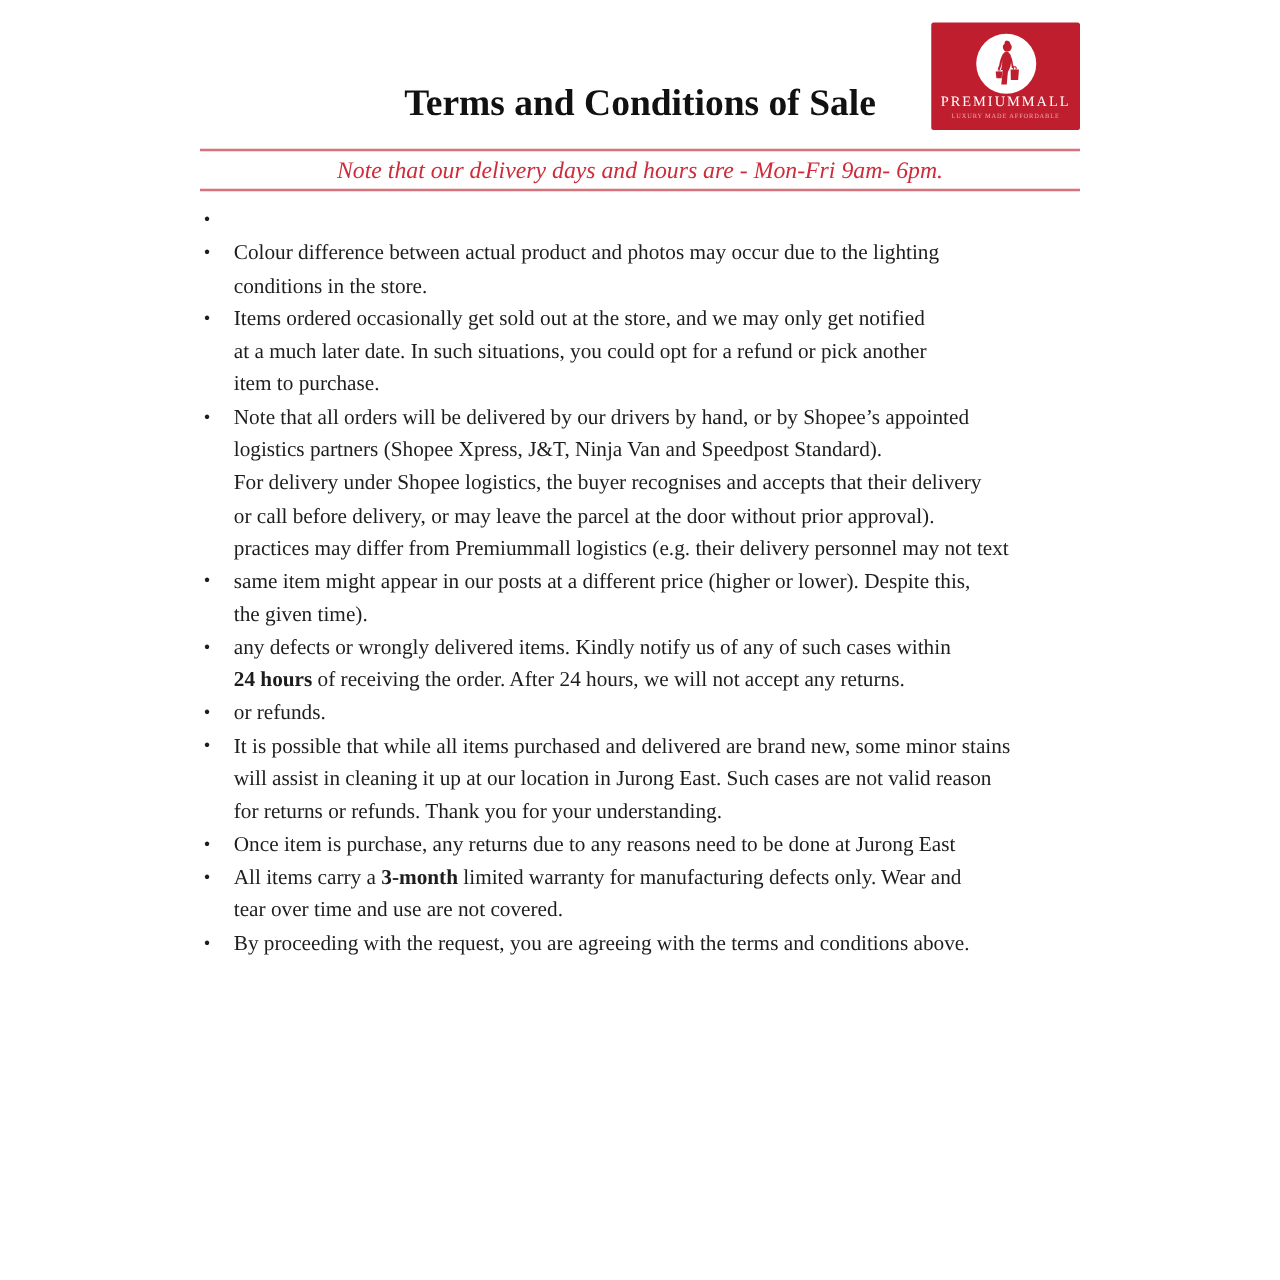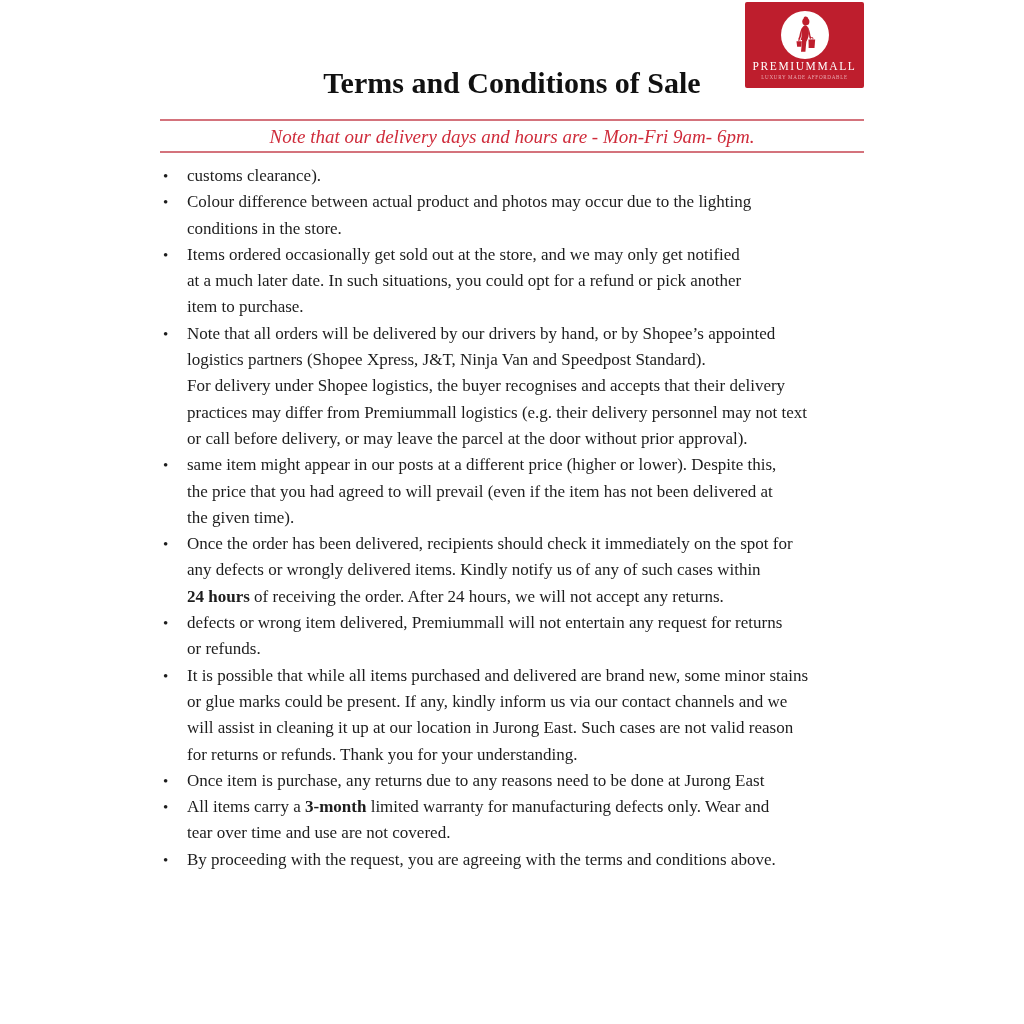--- a/index.html
+++ b/index.html
@@ -6,21 +6,21 @@
   body {
     width:1024px; height:1024px;
     background:#ffffff;
     font-family:"Liberation Serif","DejaVu Serif",serif;
     position:relative;
     color:#1d1d1d;
     overflow:hidden;
   }
   
   .logo-box {
-    position:absolute; left:745px; top:2px;
+    position:absolute; left:745px; top:18px;
     width:119px; height:86px;
     border-radius:2px;
   }
   .logo-circle {
     position:absolute; left:50%; top:9px; transform:translateX(-50%);
     width:48px; height:48px; border-radius:50%;
     background:#ffffff;
     display:flex; align-items:center; justify-content:center;
   }
   .logo-circle svg { width:40px; height:40px; }
@@ -92,21 +92,20 @@
 <div class="doc-title">Terms and Conditions of Sale</div>
 
 <div class="rule rule-top" style="background: rgb(212, 115, 124);"></div>
 <div class="delivery-note" style="color: rgb(207, 43, 58);">Note that our delivery days and hours are - Mon-Fri 9am- 6pm.</div>
 <div class="rule rule-bottom" style="background: rgb(212, 115, 124);"></div>
 
 <div class="terms-list">
     <div class="term-item">
       <span class="bullet">•</span>
       <div class="term-text">
-        <div class="term-line"><span>customs clearance).</span></div>
       </div>
     </div>
     <div class="term-item">
       <span class="bullet">•</span>
       <div class="term-text">
         <div class="term-line"><span>Colour difference between actual product and photos may occur due to the lighting</span></div>
         <div class="term-line"><span>conditions in the store.</span></div>
       </div>
     </div>
     <div class="term-item">
@@ -116,52 +115,48 @@
         <div class="term-line"><span>at a much later date. In such situations, you could opt for a refund or pick another</span></div>
         <div class="term-line"><span>item to purchase.</span></div>
       </div>
     </div>
     <div class="term-item">
       <span class="bullet">•</span>
       <div class="term-text">
         <div class="term-line"><span>Note that all orders will be delivered by our drivers by hand, or by Shopee’s appointed</span></div>
         <div class="term-line"><span>logistics partners (Shopee Xpress, J&amp;T, Ninja Van and Speedpost Standard).</span></div>
         <div class="term-line"><span>For delivery under Shopee logistics, the buyer recognises and accepts that their delivery</span></div>
+        <div class="term-line"><span>or call before delivery, or may leave the parcel at the door without prior approval).</span></div>
         <div class="term-line"><span>practices may differ from Premiummall logistics (e.g. their delivery personnel may not text</span></div>
-        <div class="term-line"><span>or call before delivery, or may leave the parcel at the door without prior approval).</span></div>
       </div>
     </div>
     <div class="term-item">
       <span class="bullet">•</span>
       <div class="term-text">
         <div class="term-line"><span>same item might appear in our posts at a different price (higher or lower). Despite this,</span></div>
-        <div class="term-line"><span>the price that you had agreed to will prevail (even if the item has not been delivered at</span></div>
         <div class="term-line"><span>the given time).</span></div>
       </div>
     </div>
     <div class="term-item">
       <span class="bullet">•</span>
       <div class="term-text">
-        <div class="term-line"><span>Once the order has been delivered, recipients should check it immediately on the spot for</span></div>
         <div class="term-line"><span>any defects or wrongly delivered items. Kindly notify us of any of such cases within</span></div>
         <div class="term-line"><span class="bold">24 hours</span><span> of receiving the order. After 24 hours, we will not accept any returns.</span></div>
       </div>
     </div>
     <div class="term-item">
       <span class="bullet">•</span>
       <div class="term-text">
-        <div class="term-line"><span>defects or wrong item delivered, Premiummall will not entertain any request for returns</span></div>
         <div class="term-line"><span>or refunds.</span></div>
       </div>
     </div>
     <div class="term-item">
       <span class="bullet">•</span>
       <div class="term-text">
         <div class="term-line"><span>It is possible that while all items purchased and delivered are brand new, some minor stains</span></div>
-        <div class="term-line"><span>or glue marks could be present. If any, kindly inform us via our contact channels and we</span></div>
         <div class="term-line"><span>will assist in cleaning it up at our location in Jurong East. Such cases are not valid reason</span></div>
         <div class="term-line"><span>for returns or refunds. Thank you for your understanding.</span></div>
       </div>
     </div>
     <div class="term-item">
       <span class="bullet">•</span>
       <div class="term-text">
         <div class="term-line"><span>Once item is purchase, any returns due to any reasons need to be done at Jurong East</span></div>
       </div>
     </div>

